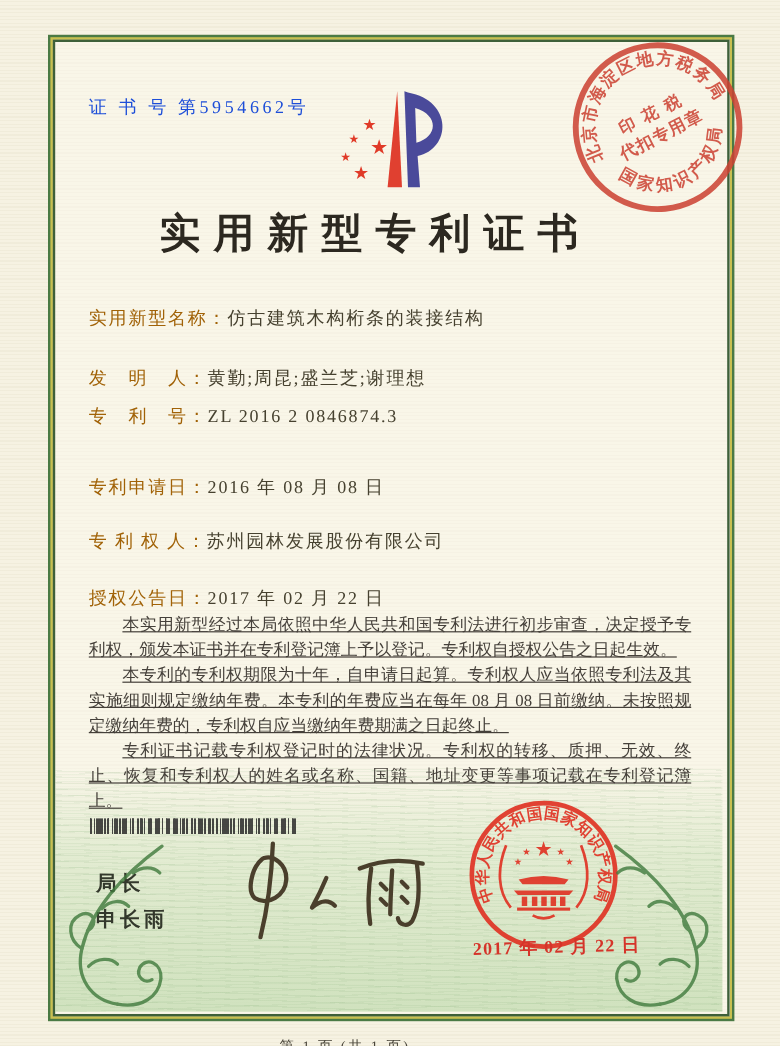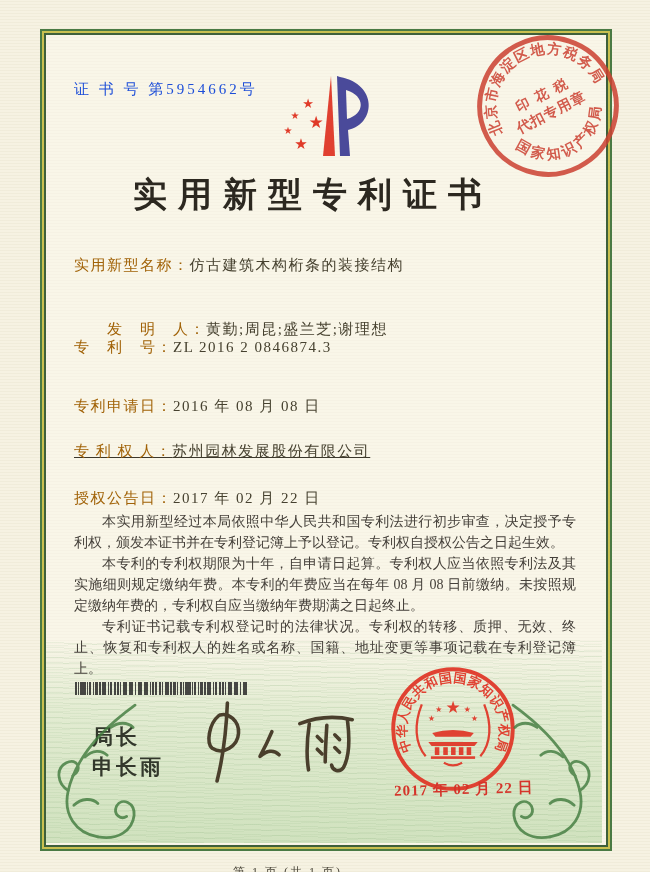--- a/index.html
+++ b/index.html
@@ -29,34 +29,34 @@
   }
   .logo{position:absolute;left:268px;top:70px;width:116px;height:102px;}
   .title{
     position:absolute;left:0;top:172px;width:626px;text-align:center;
     font-size:34px;font-weight:600;letter-spacing:11px;color:#2c2820;
   }
   .fields{position:absolute;left:74px;top:256px;width:500px;}
   .frow{position:absolute;left:0;font-size:15px;letter-spacing:1.5px;white-space:nowrap;color:#3b372c;}
   .frow .lbl{color:#a16207;text-align:center;}
   .frow .val{color:#46412f;}
-  .r0{top:0px;} .r1{top:64px;margin-left:33px;} .r2{top:82px;} .r3{top:141px;} .r4{top:186px;text-decoration:underline;} .r5{top:233px;}
+  .r0{top:0px;} .r1{top:50px;} .r2{top:82px;} .r3{top:141px;} .r4{top:186px;} .r5{top:233px;}
   .paras{
     position:absolute;left:74px;top:511px;width:502px;
     font-size:14px;line-height:21px;text-align:justify;color:#45403a;
   }
-  .paras p{margin:0;text-indent:2em;}
+  .paras p{margin:0;text-indent:2em;text-decoration:underline;}
   .barcode{
     position:absolute;left:75px;top:682px;width:172px;height:13px;opacity:.85;
     background:
       repeating-linear-gradient(90deg,#2a2a2a 0 1px,transparent 1px 3px),
       repeating-linear-gradient(90deg,#2a2a2a 0 2px,transparent 2px 7px),
       repeating-linear-gradient(90deg,#2a2a2a 0 1px,transparent 1px 5px);
   }
-  .signer{position:absolute;left:92px;top:722px;font-size:21px;font-weight:600;color:#33382c;letter-spacing:3px;line-height:30px;
+  .signer{position:absolute;left:80px;top:722px;font-size:17px;font-weight:600;color:#33382c;letter-spacing:3px;line-height:30px;
     font-family:"Liberation Sans","DejaVu Sans",sans-serif;}
   .signature{position:absolute;left:190px;top:692px;width:175px;height:100px;}
   .seal{position:absolute;left:388px;top:664px;width:130px;height:130px;opacity:.92;}
   .seal-date{
     position:absolute;left:394px;top:780px;font-size:15px;font-weight:700;color:#d5342a;
     letter-spacing:1px;transform:rotate(-1.5deg);white-space:nowrap;
   }
   .footer{
     position:absolute;left:0;top:864px;width:575px;text-align:center;
     font-size:12px;letter-spacing:2px;color:#4a463a;

